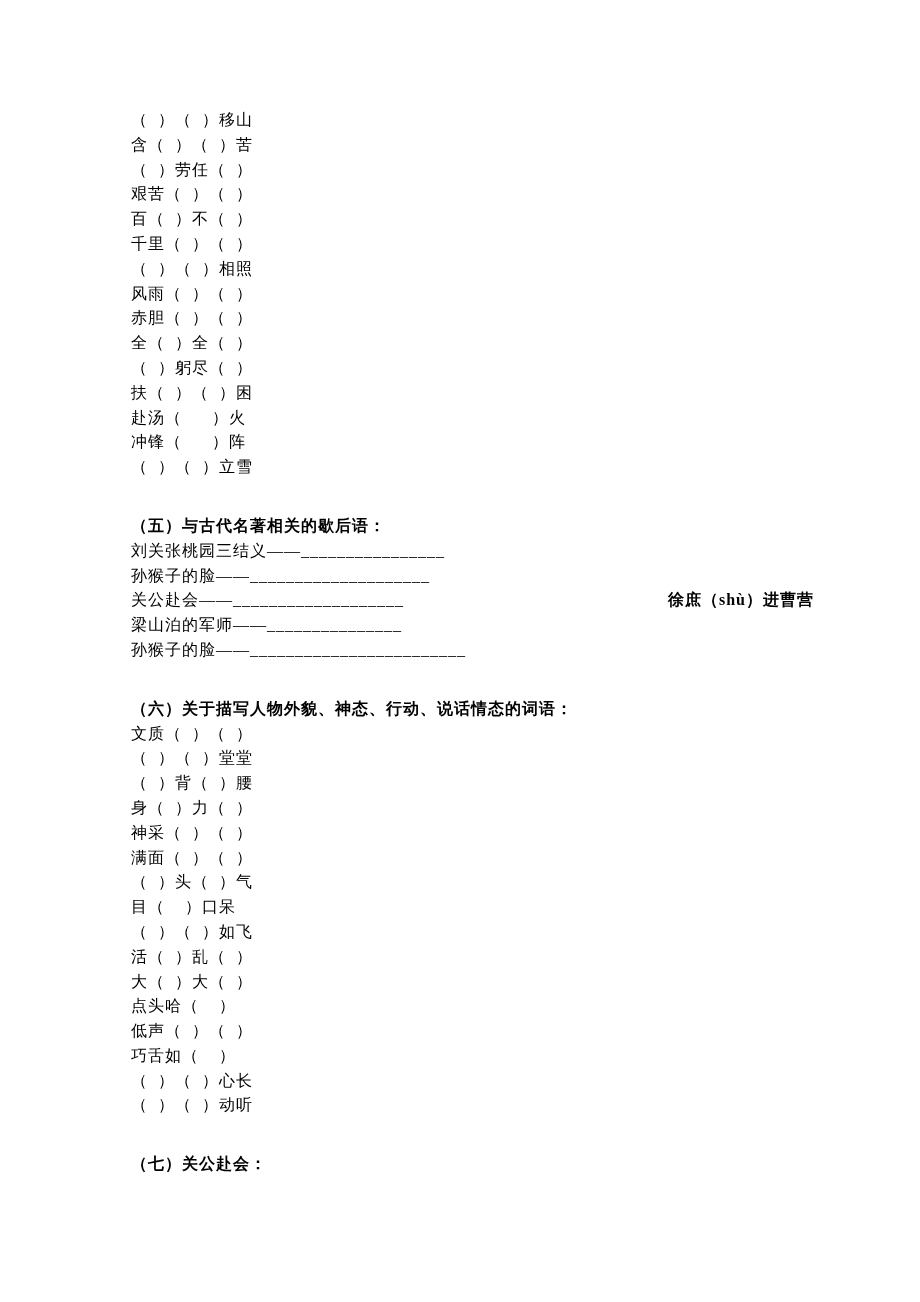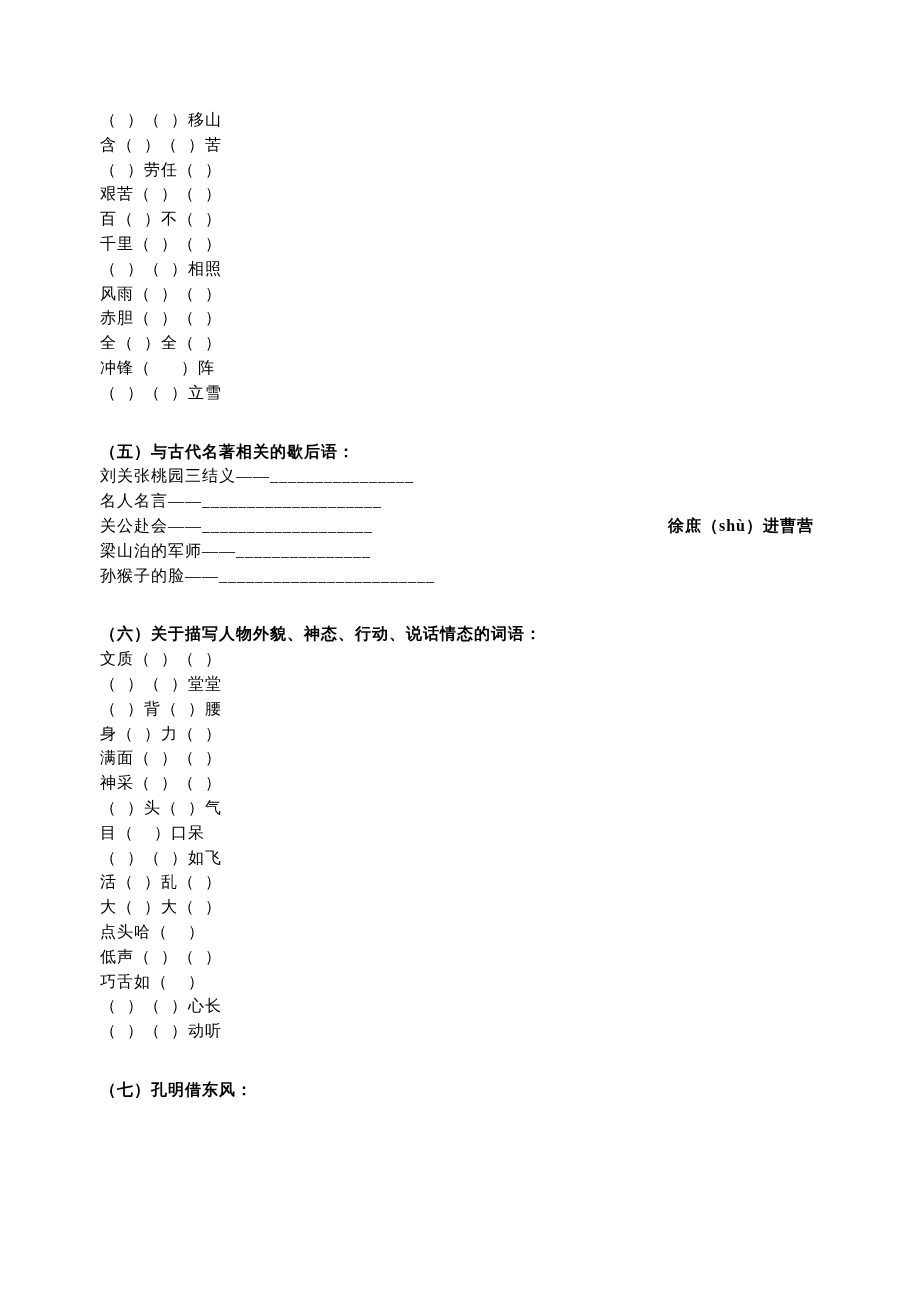--- a/index.html
+++ b/index.html
@@ -7,20 +7,21 @@
     padding: 0;
     background: #fff;
     font-family: "SimSun", "宋体", serif;
     font-size: 16px;
     color: #000;
     width: 920px;
   }
   .page {
     padding: 108px 100px 60px 100px;
     line-height: 1.55;
+    margin-left: 31px;
   }
   .line {
     white-space: pre;
     letter-spacing: 1px;
   }
   .section-heading {
     font-weight: bold;
     margin-top: 34px;
   }
   .two-col {
@@ -45,51 +46,54 @@
     <div class="line">（  ）（  ）移山</div>
     <div class="line">含（  ）（  ）苦</div>
     <div class="line">（  ）劳任（  ）</div>
     <div class="line">艰苦（  ）（  ）</div>
     <div class="line">百（  ）不（  ）</div>
     <div class="line">千里（  ）（  ）</div>
     <div class="line">（  ）（  ）相照</div>
     <div class="line">风雨（  ）（  ）</div>
     <div class="line">赤胆（  ）（  ）</div>
     <div class="line">全（  ）全（  ）</div>
+    <div class="line">（  ）躬尽（  ）</div>
+    <div class="line">扶（  ）（  ）困</div>
+    <div class="line">赴汤（      ）火</div>
     <div class="line">冲锋（      ）阵</div>
     <div class="line">（  ）（  ）立雪</div>
   </div>
 
   <div class="section-heading line">（五）与古代名著相关的歇后语：</div>
   <div>
     <div class="line">刘关张桃园三结义——________________</div>
-    <div class="line">名人名言——____________________</div>
+    <div class="line">孙猴子的脸——____________________</div>
     <div class="two-col">
       <div class="left line">关公赴会——___________________</div>
       <div class="right line">徐庶（shù）进曹营</div>
     </div>
     <div class="line">梁山泊的军师——_______________</div>
     <div class="line">孙猴子的脸——________________________</div>
   </div>
 
   <div class="section-heading line">（六）关于描写人物外貌、神态、行动、说话情态的词语：</div>
   <div>
     <div class="line">文质（  ）（  ）</div>
     <div class="line">（  ）（  ）堂堂</div>
     <div class="line">（  ）背（  ）腰</div>
     <div class="line">身（  ）力（  ）</div>
+    <div class="line">神采（  ）（  ）</div>
     <div class="line">满面（  ）（  ）</div>
-    <div class="line">神采（  ）（  ）</div>
     <div class="line">（  ）头（  ）气</div>
     <div class="line">目（    ）口呆</div>
     <div class="line">（  ）（  ）如飞</div>
     <div class="line">活（  ）乱（  ）</div>
     <div class="line">大（  ）大（  ）</div>
     <div class="line">点头哈（    ）</div>
     <div class="line">低声（  ）（  ）</div>
     <div class="line">巧舌如（    ）</div>
     <div class="line">（  ）（  ）心长</div>
     <div class="line">（  ）（  ）动听</div>
   </div>
 
-  <div class="section-heading line">（七）孔明借东风：</div>
+  <div class="section-heading line">（七）关公赴会：</div>
 
 </div>
 
 </body></html>

